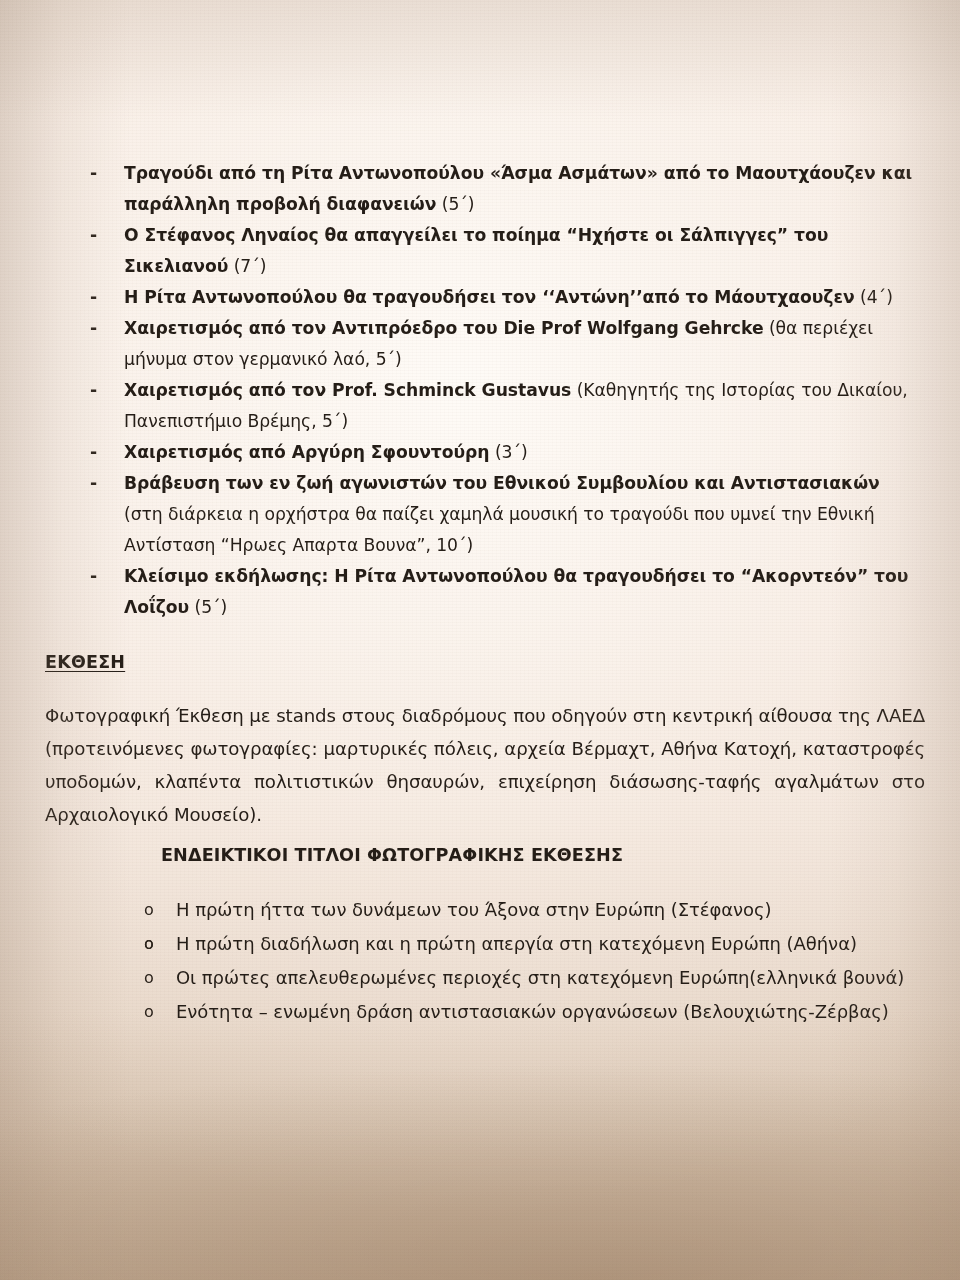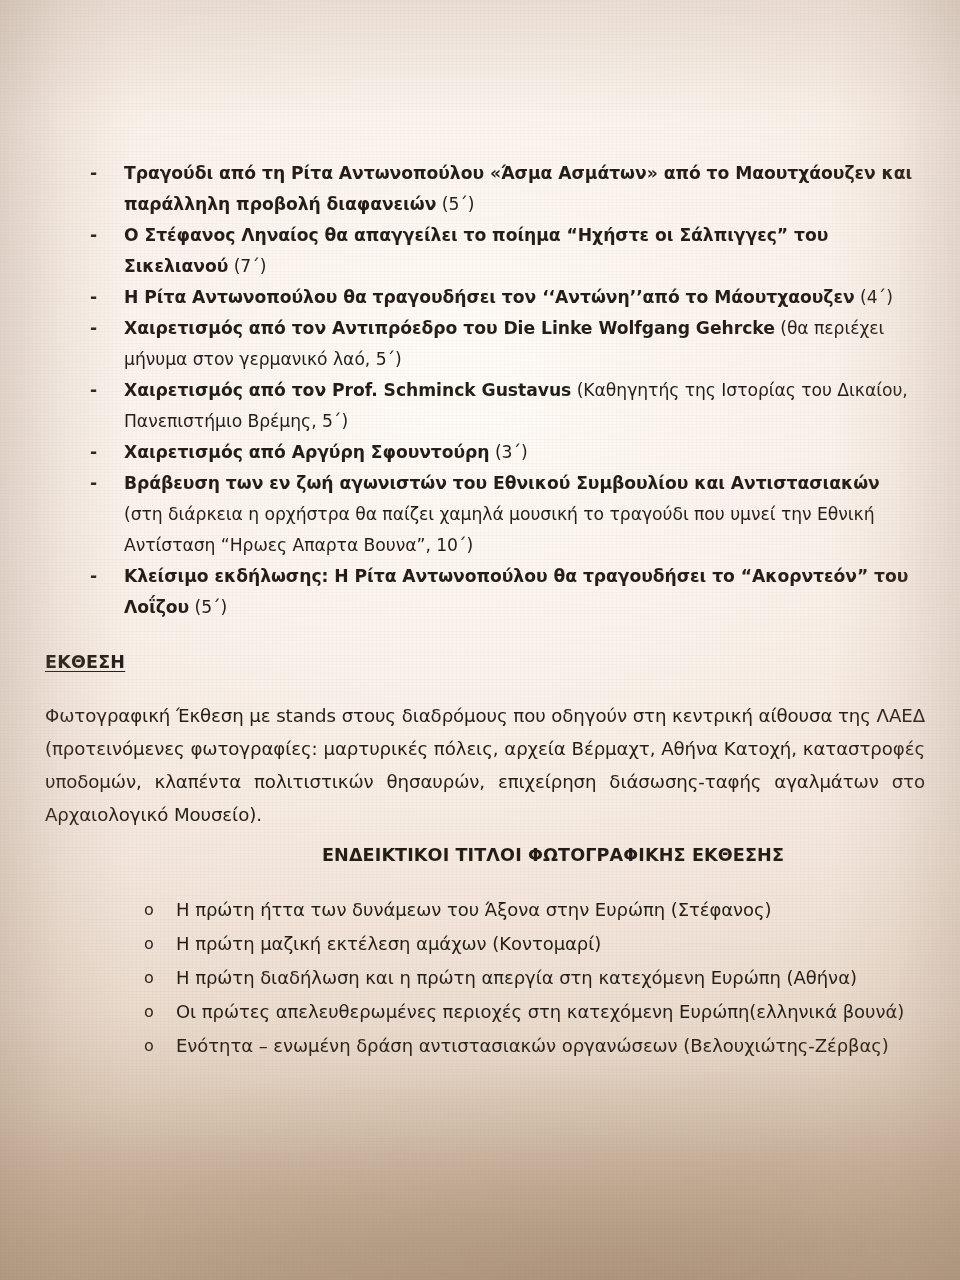--- a/index.html
+++ b/index.html
@@ -111,21 +111,21 @@
     text-align: justify;
     margin: 0;
     letter-spacing: -0.1px;
   }
 
   #titles-heading {
     position: absolute;
     left: 0;
     top: 845px;
     width: 784px;
-    text-align: right;
+    text-align: center;
     font-size: 17.6px;
     font-weight: 700;
     letter-spacing: 0.1px;
   }
 
   .titles-list {
     position: absolute;
     left: 142px;
     top: 893px;
     width: 790px;
@@ -168,21 +168,21 @@
         <span class="b">Ο Στέφανος Ληναίος θα απαγγείλει το ποίημα “Ηχήστε οι Σάλπιγγες” του Σικελιανού</span><span class="r"> (7΄)</span>
       </div>
 
       <div class="agenda-item">
         <span class="dash-marker">-</span>
         <span class="b">Η Ρίτα Αντωνοπούλου  θα τραγουδήσει τον ‘‘Αντώνη’’από το Μάουτχαουζεν</span><span class="r"> (4΄)</span>
       </div>
 
       <div class="agenda-item">
         <span class="dash-marker">-</span>
-        <span class="b">Χαιρετισμός από τον Αντιπρόεδρο του Die Linke  Wolfgang Gehrcke</span><span class="r">  (θα περιέχει μήνυμα στον γερμανικό λαό, 5΄)</span>
+        <span class="b">Χαιρετισμός από τον Αντιπρόεδρο του Die Prof  Wolfgang Gehrcke</span><span class="r">  (θα περιέχει μήνυμα στον γερμανικό λαό, 5΄)</span>
       </div>
 
       <div class="agenda-item">
         <span class="dash-marker">-</span>
         <span class="b">Χαιρετισμός από τον Prof. Schminck Gustavus</span><span class="r">  (Καθηγητής της Ιστορίας του Δικαίου, Πανεπιστήμιο Βρέμης, 5΄)</span>
       </div>
 
       <div class="agenda-item">
         <span class="dash-marker">-</span>
         <span class="b">Χαιρετισμός από Αργύρη Σφουντούρη</span><span class="r"> (3΄)</span>
@@ -209,21 +209,20 @@
 
     <div class="titles-list">
 
       <div class="title-item">
         <span class="circle-marker">o</span>
         <span>Η πρώτη ήττα των δυνάμεων του Άξονα στην Ευρώπη (Στέφανος)</span>
       </div>
 
       <div class="title-item">
         <span class="circle-marker">o</span>
-        <span>Η πρώτη μαζική εκτέλεση αμάχων (Κοντομαρί)</span>
       </div>
 
       <div class="title-item">
         <span class="circle-marker">o</span>
         <span>Η πρώτη διαδήλωση και η πρώτη απεργία στη κατεχόμενη Ευρώπη (Αθήνα)</span>
       </div>
 
       <div class="title-item">
         <span class="circle-marker">o</span>
         <span>Οι πρώτες απελευθερωμένες περιοχές στη κατεχόμενη Ευρώπη(ελληνικά βουνά)</span>

